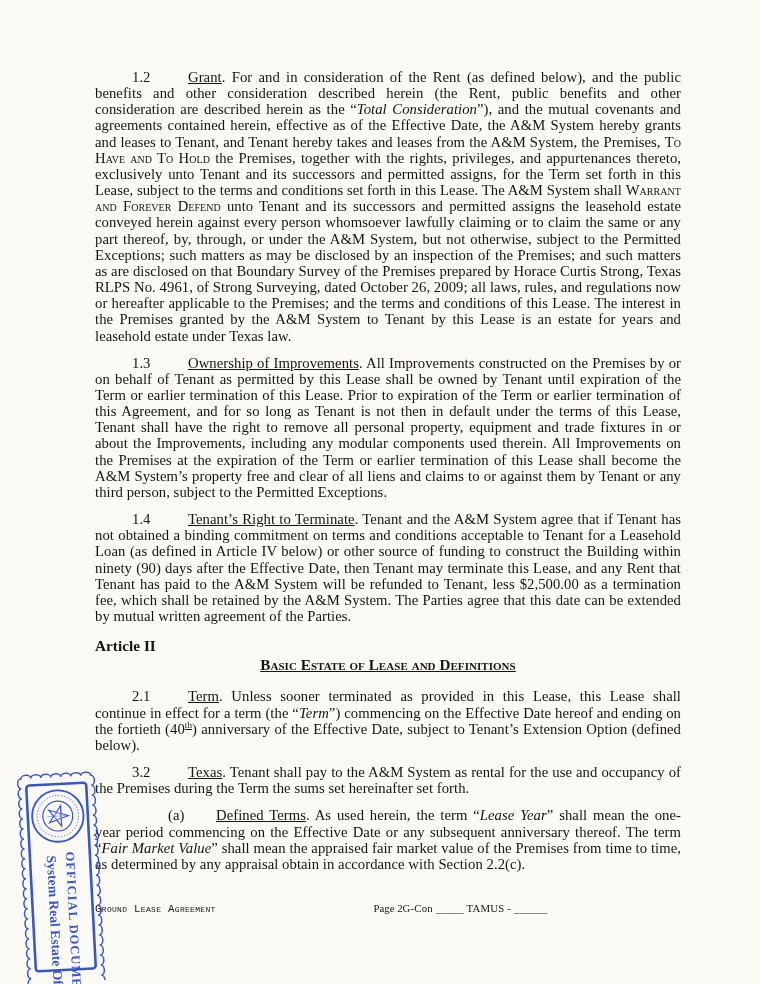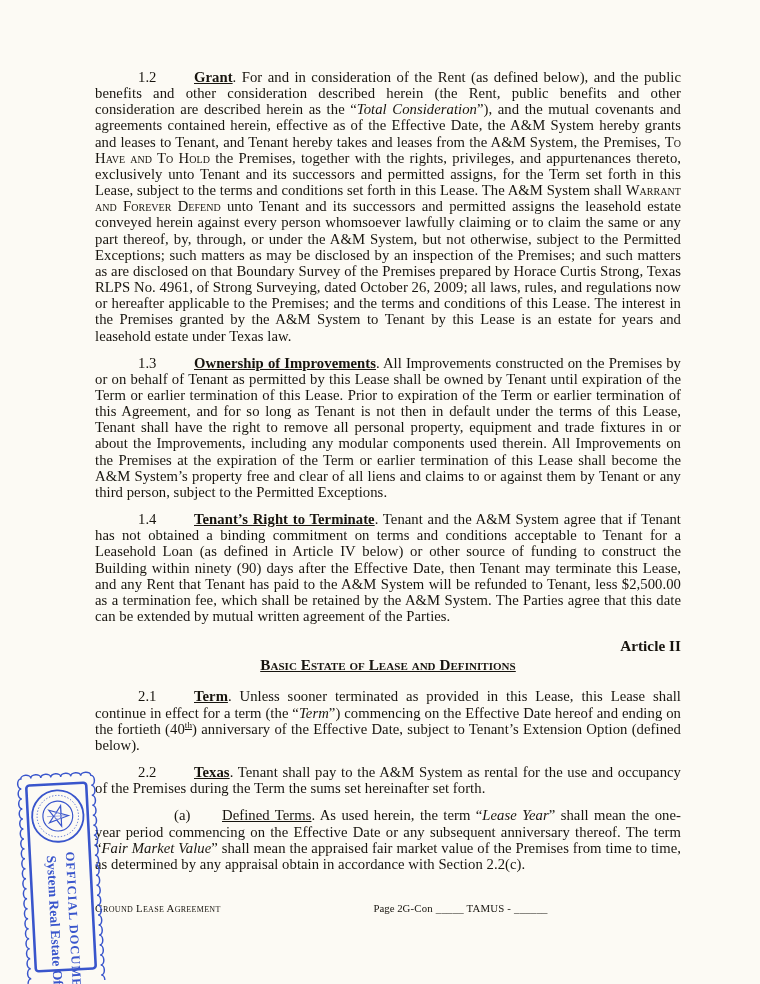--- a/index.html
+++ b/index.html
@@ -12,42 +12,42 @@
     overflow:hidden;
     box-shadow:0 0 4px rgba(0,0,0,.15);
   }
   .content{
     position:absolute;left:95px;top:69px;width:586px;
     text-align:justify;
     font-size:14.7px;line-height:16.15px;
     letter-spacing:.05px;
   }
   .para{margin:0 0 11px 0;text-indent:37px;}
-  .para .num{display:inline-block;min-width:56px;text-indent:0;margin-left:6px;}
+  .para .num{display:inline-block;min-width:56px;text-indent:0;}
   .para.sub{text-indent:73px;}
   .para.sub .num{min-width:48px;}
-  .article{ text-align:right;font-weight:bold;font-size:15.2px;margin:14px 0 3px;text-indent:0; }
+  .article{ text-align:left;font-weight:bold;font-size:15.2px;margin:14px 0 3px;text-indent:0; }
   .article-sub{
     text-align:center;font-weight:bold;font-size:15.2px;
     font-variant:small-caps;text-decoration:underline;
     margin:0 0 15px;text-indent:0;
   }
   
-  .s-b{font-weight:bold;}
+  .s-b{font-weight:normal;}
   .s-i{font-style:italic;}
   .s-u{text-decoration:underline;}
   .s-sc{font-variant:small-caps;}
   .s-sup{vertical-align:super;font-size:.62em;line-height:0;text-decoration:underline;}
   
   .footer{
     position:absolute;left:95px;top:902px;width:586px;
     display:grid;grid-template-columns:1fr auto 1fr;align-items:baseline;
     font-size:10.8px;
   }
-  .f-left{font-variant:small-caps;letter-spacing:.3px;}
+  .f-left{font-variant:small-caps;letter-spacing:.3px;font-family:Liberation Mono, monospace;}
   .f-center{text-align:right;}
   .f-right{text-align:left;letter-spacing:.2px;}
   
   .stamp{
     position:absolute;left:-44px;top:835px;
     width:210px;height:84px;
     transform:rotate(87deg);
     color:var(--stamp-ink,#2a4cc8);
     opacity:.93;
     display:flex;align-items:center;
@@ -79,21 +79,21 @@
 
     <p class="para"><span class="num">1.3</span><span><span class="s-b s-u">Ownership of Improvements</span><span>.  All Improvements constructed on the Premises by or on behalf of Tenant as permitted by this Lease shall be owned by Tenant until expiration of the Term or earlier termination of this Lease.  Prior to expiration of the Term or earlier termination of this Agreement, and for so long as Tenant is not then in default under the terms of this Lease, Tenant shall have the right to remove all personal property, equipment and trade fixtures in or about the Improvements, including any modular components used therein.  All Improvements on the Premises at the expiration of the Term or earlier termination of this Lease shall become the A&amp;M System’s property free and clear of all liens and claims to or against them by Tenant or any third person, subject to the Permitted Exceptions.</span></span></p>
 
     <p class="para"><span class="num">1.4</span><span><span class="s-b s-u">Tenant’s Right to Terminate</span><span>.  Tenant and the A&amp;M System agree that if Tenant has not obtained a binding commitment on terms and conditions acceptable to Tenant for a Leasehold Loan (as defined in Article IV below) or other source of funding to construct the Building within ninety (90) days after the Effective Date, then Tenant may terminate this Lease, and any Rent that Tenant has paid to the A&amp;M System will be refunded to Tenant, less $2,500.00 as a termination fee, which shall be retained by the A&amp;M System.  The Parties agree that this date can be extended by mutual written agreement of the Parties.</span></span></p>
 
     <p class="article">Article II</p>
     <p class="article-sub">Basic Estate of Lease and Definitions</p>
 
     <p class="para"><span class="num">2.1</span><span><span class="s-b s-u">Term</span><span>.  Unless sooner terminated as provided in this Lease, this Lease shall continue in effect for a term (the “</span><span class="s-i">Term</span><span>”) commencing on the Effective Date hereof and ending on the fortieth (40</span><span class="s-sup">th</span><span>) anniversary of the Effective Date, subject to Tenant’s Extension Option (defined below).</span></span></p>
 
-    <p class="para"><span class="num">2.2</span><span><span class="s-b s-u">Texas</span><span>.  Tenant shall pay to the A&amp;M System as rental for the use and occupancy of the Premises during the Term the sums set hereinafter set forth.</span></span></p>
+    <p class="para"><span class="num">3.2</span><span><span class="s-b s-u">Texas</span><span>.  Tenant shall pay to the A&amp;M System as rental for the use and occupancy of the Premises during the Term the sums set hereinafter set forth.</span></span></p>
 
     <p class="para sub"><span class="num">(a)</span><span><span class="s-u">Defined Terms</span><span>.  As used herein, the term “</span><span class="s-i">Lease Year</span><span>” shall mean the one-year period commencing on the Effective Date or any subsequent anniversary thereof.  The term “</span><span class="s-i">Fair Market Value</span><span>” shall mean the appraised fair market value of the Premises from time to time, as determined by any appraisal obtain in accordance with Section 2.2(c).</span></span></p>
 
   </main>
 
   <footer class="footer">
     <span class="f-left">Ground Lease Agreement</span>
     <span class="f-center">Page 2</span>
     <span class="f-right">G-Con _____  TAMUS - ______</span>
   </footer>

